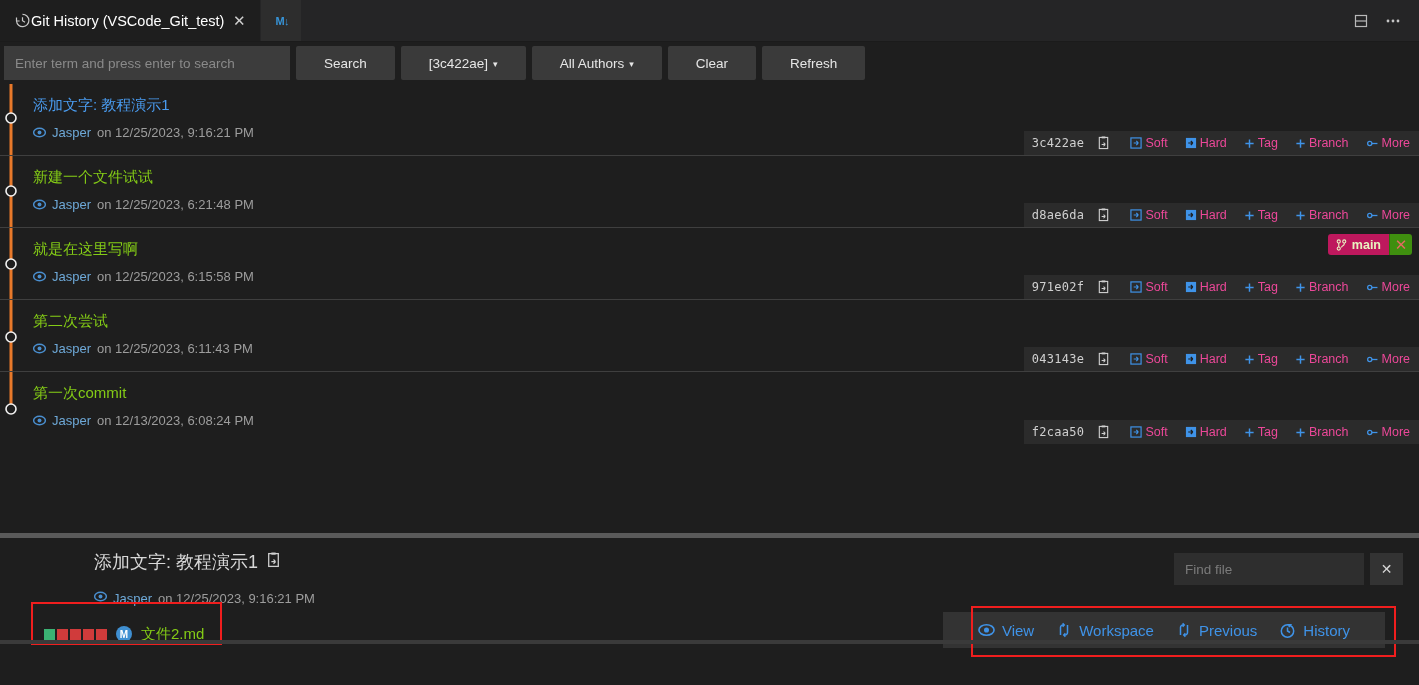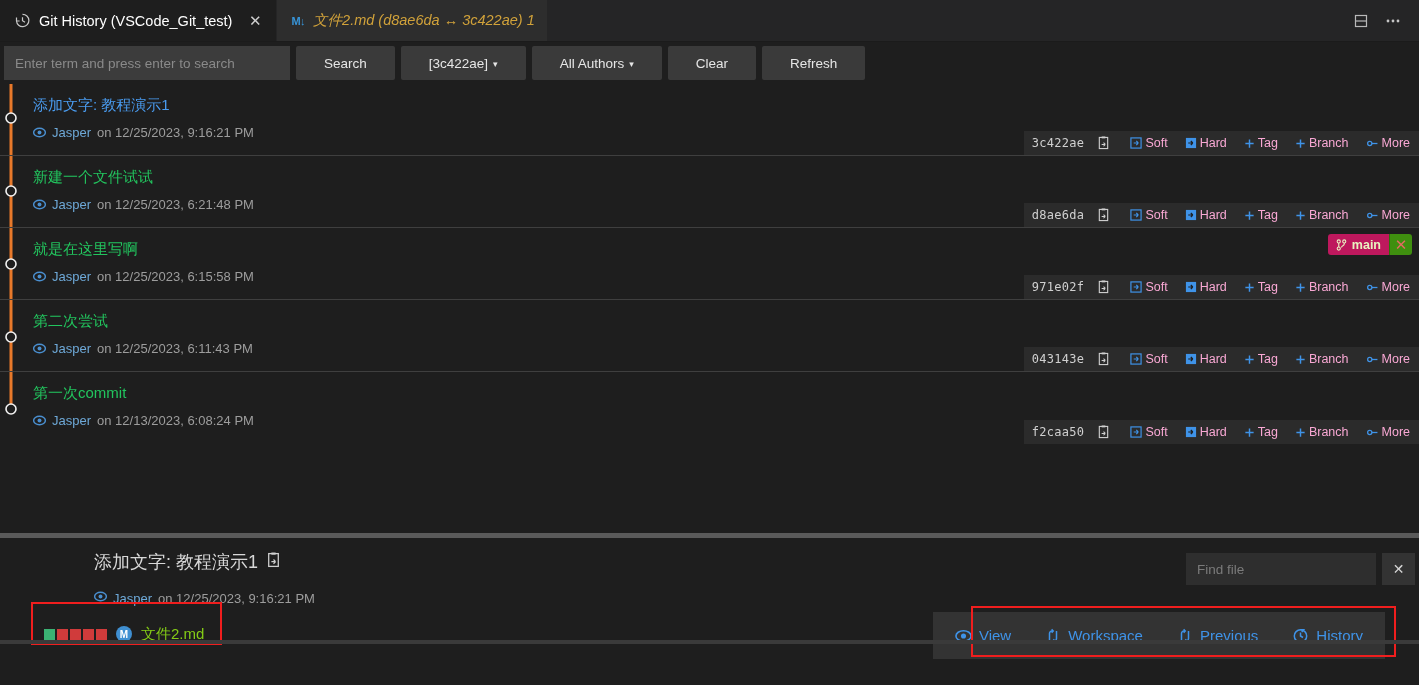--- a/index.html
+++ b/index.html
@@ -14,21 +14,21 @@
   }
   .app{position:relative;width:1419px;height:685px;}
 
   
   .tabbar{
     display:flex;align-items:stretch;height:41px;
     background:#252526;border-bottom:1px solid #1b1b1b;
     position:relative;
   }
   .tab{
-    display:flex;align-items:center;gap:8px;
+    display:flex;align-items:center;
     padding:0 12px 0 14px;height:41px;box-sizing:border-box;
     font-size:14.5px;cursor:pointer;position:relative;
     border-right:1px solid #252526;
   }
   .tab.active{background:#1e1e1e;color:#ffffff;}
   .tab.inactive{background:#2d2d2d;color:#d1a23a;font-style:italic;}
   .tab .tlabel{white-space:nowrap;}
   .tab-close{
     margin-left:6px;width:18px;height:18px;line-height:18px;text-align:center;
     font-size:15px;color:#cfcfcf;border-radius:3px;cursor:pointer;
@@ -67,21 +67,21 @@
 
   
   .commit-list{position:relative;background:#1e1e1e;}
   .graph{position:absolute;left:0;top:0;width:24px;height:360px;pointer-events:none;}
   .commit-row{
     position:relative;height:72px;box-sizing:border-box;
     border-bottom:1px solid #3f3f3f;
   }
   .commit-row:last-child{border-bottom:none;}
   .c-subject{
-    position:absolute;left:33px;top:12px;font-size:15px;color:#22c55e;
+    position:absolute;left:33px;top:12px;font-size:15px;color:#84cc16;
     white-space:nowrap;
   }
   .c-subject.sel{color:#4a9cf0;}
   .c-meta{
     position:absolute;left:33px;top:41px;font-size:13px;color:#9d9d9d;
     display:flex;align-items:center;gap:6px;white-space:nowrap;
   }
   .c-author{color:#6ea9d8;}
   .eye{display:inline-block;width:13px;height:13px;}
 
@@ -90,21 +90,21 @@
     background:#2b2b2b;display:flex;align-items:center;gap:7px;
     padding:0 4px 0 8px;box-sizing:border-box;
   }
   .hash{
     font-family:"DejaVu Sans Mono","Liberation Mono",monospace;
     font-size:12px;color:#d0d0d0;letter-spacing:0.3px;
   }
   .copy-ico{margin:0 8px 0 6px;display:inline-flex;cursor:pointer;}
   .act{
     display:inline-flex;align-items:center;gap:3px;
-    color:#f9a8d4;font-size:12.5px;cursor:pointer;padding:0 5px;
+    color:#ec4899;font-size:12.5px;cursor:pointer;padding:0 5px;
     white-space:nowrap;
   }
 
   .branch-wrap{position:absolute;right:7px;top:6px;display:flex;align-items:center;}
   .branch-badge{
     display:flex;align-items:center;gap:5px;
     background:#be185d;color:#e8f3c0;font-size:12.5px;font-weight:bold;
     height:21px;padding:0 8px;border-radius:3px 0 0 3px;
   }
   .branch-x{
@@ -124,21 +124,21 @@
     position:absolute;left:0;right:0;top:538px;bottom:0;background:#1e1e1e;
   }
   .d-title{
     position:absolute;left:94px;top:12px;font-size:18px;color:#d8d8d8;
     display:flex;align-items:center;gap:8px;white-space:nowrap;
   }
   .d-meta{
     position:absolute;left:94px;top:52px;font-size:13px;color:#9d9d9d;
     display:flex;align-items:center;gap:6px;white-space:nowrap;
   }
-  .findwrap{position:absolute;right:4px;top:15px;display:flex;align-items:center;gap:6px;}
+  .findwrap{position:absolute;right:16px;top:15px;display:flex;align-items:center;gap:6px;}
   .find-input{
     width:190px;height:32px;box-sizing:border-box;background:#2e2e2e;border:1px solid #2e2e2e;
     color:#cccccc;padding:0 10px;font-size:13.5px;outline:none;
     font-family:"Liberation Sans",sans-serif;
   }
   .find-input::placeholder{color:#7b7b7b;}
   .find-close{
     width:33px;height:32px;background:#333333;color:#d6d6d6;border:none;cursor:pointer;
     font-size:14px;display:flex;align-items:center;justify-content:center;
   }
@@ -152,22 +152,22 @@
   .mbadge{
     width:16px;height:16px;border-radius:50%;background:#3f8fd1;color:#ffffff;
     font-size:10px;font-weight:bold;display:flex;align-items:center;justify-content:center;
     font-family:"Liberation Sans",sans-serif;
   }
   .fname{font-size:15px;color:#84cc16;}
 
   .hl-box{position:absolute;border:2px solid #f01e1e;box-sizing:border-box;pointer-events:none;}
 
   .fileactions{
-    position:absolute;right:34px;top:74px;height:47px;
-    background:#333333;display:flex;align-items:center;gap:12px;padding:0 11px;box-sizing:border-box;
+    position:absolute;right:34px;top:74px;height:36px;
+    background:#333333;display:flex;align-items:center;gap:0;padding:0 24px;box-sizing:border-box;
   }
   .fa{
     display:flex;align-items:center;gap:7px;color:#3f93e8;font-size:15px;
     padding:0 11px;cursor:pointer;white-space:nowrap;
   }
   .h-scroll{
     position:absolute;left:0;right:0;top:102px;height:4px;background:transparent;
   }
   .h-scroll-thumb{position:absolute;left:0;top:0;height:4px;width:1419px;background:#3a3a3a;}
 </style>
@@ -185,21 +185,20 @@
           <path d="M2.5 9 L2.5 5.6 M2.5 9 L5.6 9" fill="none" stroke="#c8c8c8" stroke-width="1.2"></path>
           <path d="M8.5 5.2 L8.5 8.7 L11 10.2" fill="none" stroke="#c8c8c8" stroke-width="1.2"></path>
         </svg>
       </span>
       <span class="tlabel">Git History (VSCode_Git_test)</span>
       <span class="tab-close">✕</span>
     </div>
 
     <div class="tab inactive">
       <span class="md-icon">M↓</span>
-      <span class="tlabel">文件2.md (d8ae6da ↔ 3c422ae) 1</span>
     </div>
 
     <div class="tabbar-actions">
       <div class="ta-btn">
         <svg width="16" height="16" viewBox="0 0 16 16">
           <rect x="2.5" y="2.5" width="11" height="11" fill="none" stroke="#b9b9b9" stroke-width="1.2"></rect>
           <line x1="2.5" y1="8" x2="13.5" y2="8" stroke="#b9b9b9" stroke-width="1.2"></line>
         </svg>
       </div>
       <div class="ta-btn">

